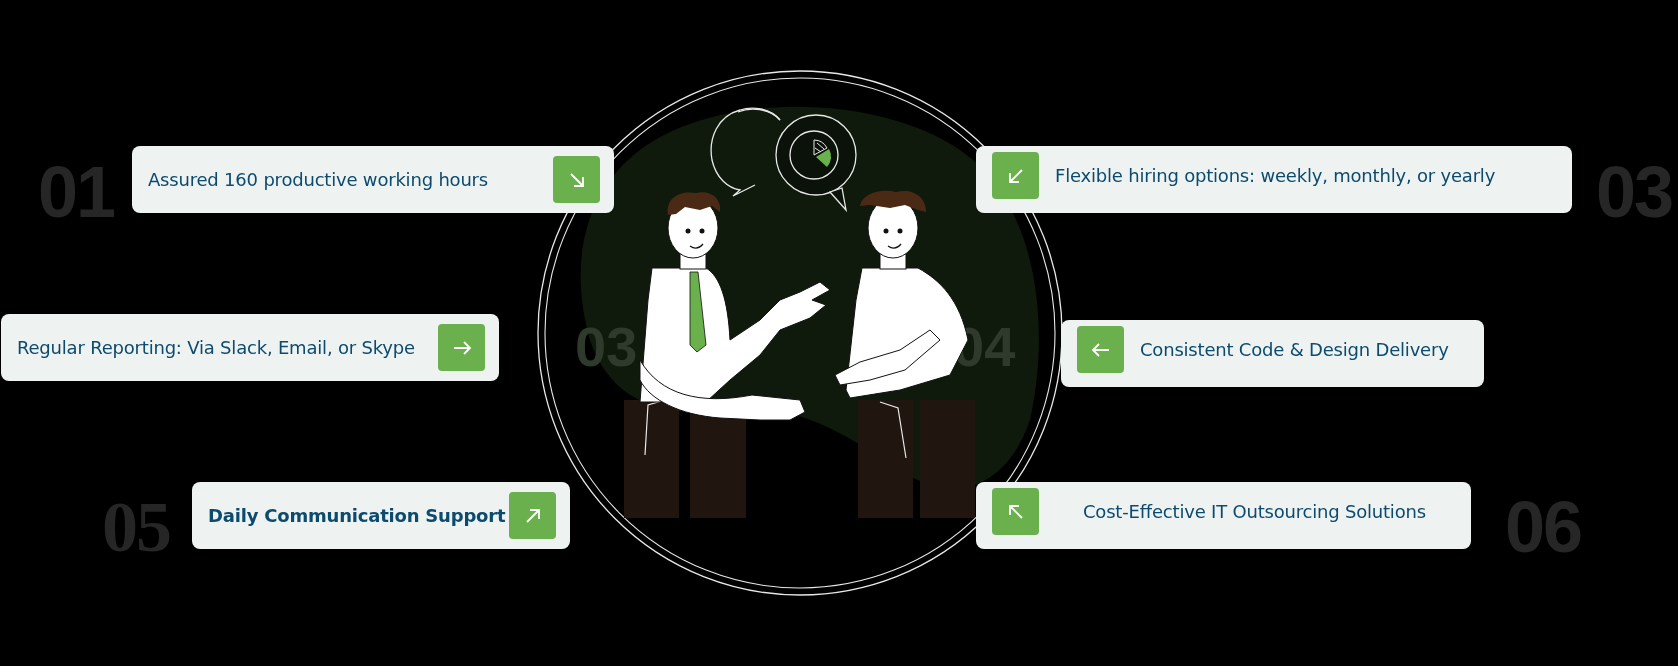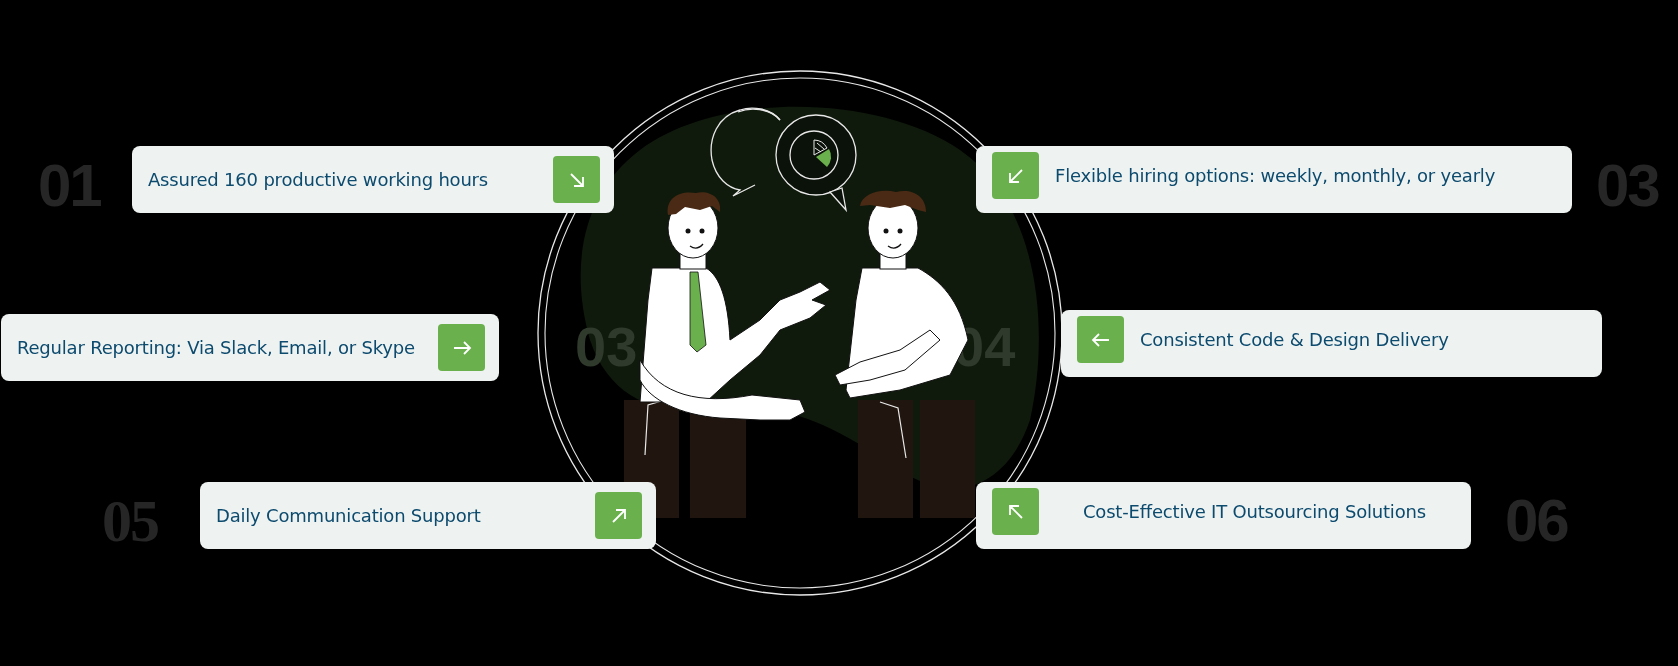--- a/index.html
+++ b/index.html
@@ -1,19 +1,19 @@
 <!DOCTYPE html>
 <html><head>
 <meta charset="utf-8">
 <style>
   html, body { margin:0; padding:0; }
   body { width:1678px; height:666px; background:#000; position:relative; overflow:hidden;
          font-family:"DejaVu Sans", "Liberation Sans", sans-serif; }
   .num { position:absolute; font-family:"Liberation Sans", sans-serif; font-weight:700;
-         font-size:60px; color:#262626; letter-spacing:-2px; line-height:1; }
+         font-size:72px; color:#262626; letter-spacing:-2px; line-height:1; }
   .card { position:absolute; height:67px; background:#eef3f1; border-radius:8px;
           display:flex; align-items:center; box-sizing:border-box; z-index:4; }
   .card.lt { justify-content:space-between; padding:0 14px 0 16px; }
   .card.rt { padding:0 16px 8px 16px; }
   .card .label { font-size:18px; color:#0c4a6e; white-space:nowrap; letter-spacing:-0.2px; }
   .card.rt .label { margin-left:16px; }
   .btn { width:47px; height:47px; background:#6ab04c; border-radius:4px; display:flex;
          align-items:center; justify-content:center; flex-shrink:0; }
   .btn svg { width:22px; height:22px; }
   .illus { position:absolute; left:0; top:0; width:1678px; height:666px; z-index:2; }
@@ -104,30 +104,30 @@
 
 <div class="card lt" style="left:1px; top:314px; width:498px;">
   <span class="label">Regular Reporting: Via Slack, Email, or Skype</span>
   <span class="btn">
     <svg viewBox="0 0 22 22">
         <path d="M3 11 L19 11 M13 5 L19 11 L13 17" stroke="#fff" stroke-width="1.8" fill="none"></path>
       </svg>
   </span>
 </div>
 
-<div class="card rt" style="left:1061px; top:310px; width:541px;">
+<div class="card rt" style="left:1061px; top:320px; width:423px;">
   <span class="btn">
     <svg viewBox="0 0 22 22">
         <path d="M19 11 L3 11 M9 5 L3 11 L9 17" stroke="#fff" stroke-width="1.8" fill="none"></path>
       </svg>
   </span>
   <span class="label">Consistent Code &amp; Design Delivery</span>
 </div>
 
-<div class="card lt" style="left:200px; top:482px; width:456px;">
+<div class="card lt" style="left:192px; top:482px; width:378px;font-weight:bold;">
   <span class="label">Daily Communication Support</span>
   <span class="btn">
     <svg viewBox="0 0 22 22">
         <path d="M5 17 L17 5 M8 5 L17 5 L17 14" stroke="#fff" stroke-width="1.8" fill="none"></path>
       </svg>
   </span>
 </div>
 
 <div class="card rt" style="left:976px; top:482px; width:495px;gap:28px;">
   <span class="btn">

